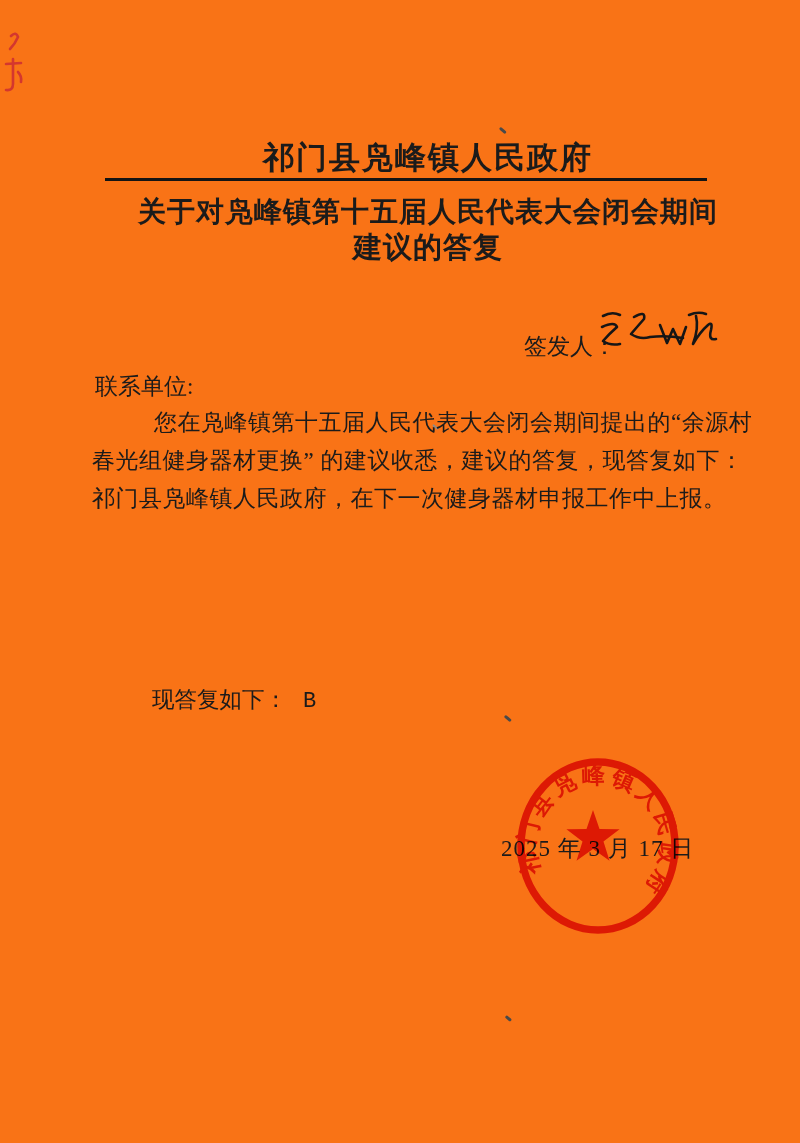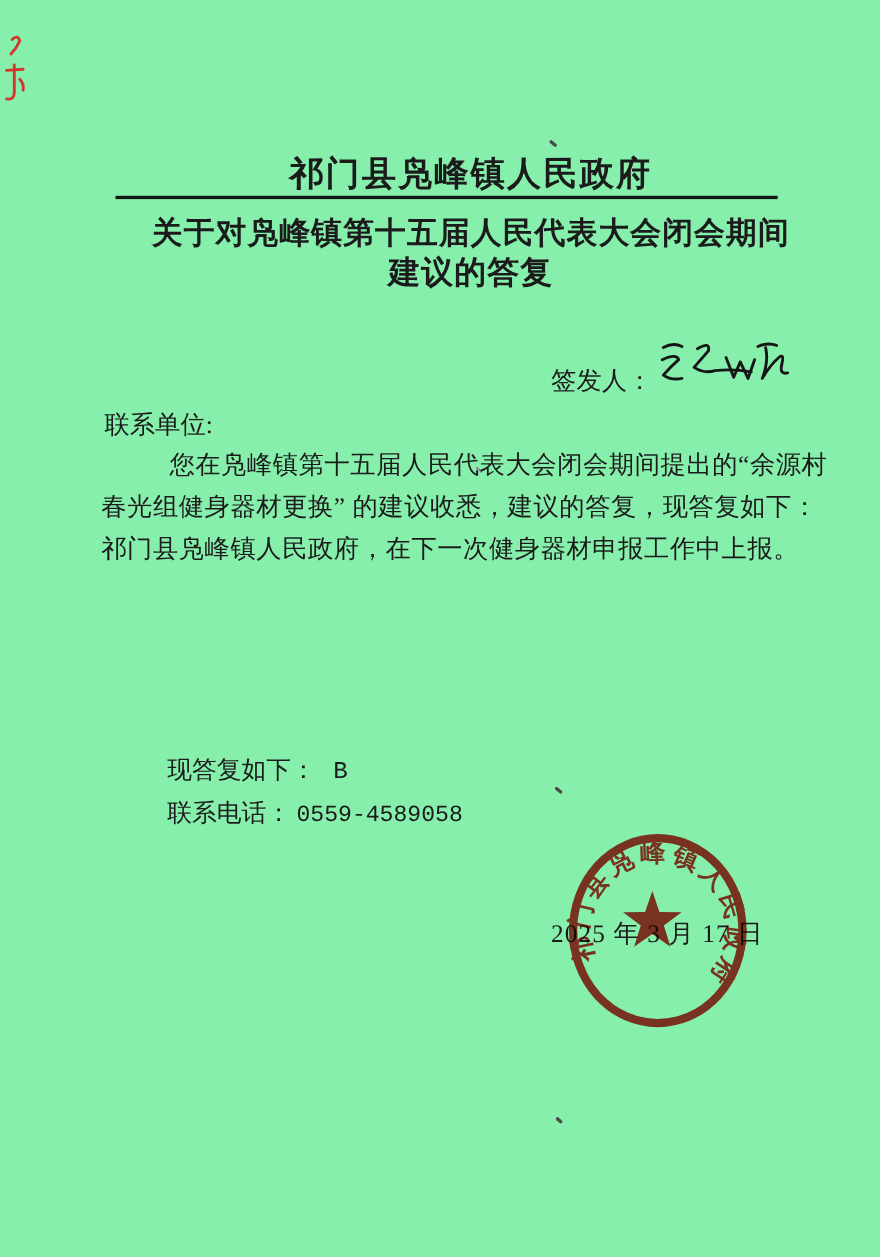--- a/index.html
+++ b/index.html
@@ -1,32 +1,32 @@
 <!DOCTYPE html>
 <html><head>
 <meta charset="utf-8">
 <style>
   html,body{margin:0;padding:0;}
   body{background:#e8e8e8;}
   .page{
     position:relative;
     width:800px;height:1143px;
     margin:0 auto;
-    background:#86efac;
+    background:#f97316;
     overflow:hidden;
     font-family:"Liberation Serif","DejaVu Serif",serif;
     color:#1b1b1b;
   }
   .abs{position:absolute;white-space:nowrap;}
   .centered{left:0;width:800px;text-align:center;transform:translateX(28px);}
   .doc-title{top:137px;font-size:31px;font-weight:700;letter-spacing:2px;}
   .rule{left:105px;top:178px;width:602px;height:3px;background:#141414;}
   .subject1{top:193px;font-size:28px;font-weight:700;letter-spacing:1px;}
   .subject2{top:228px;font-size:29px;font-weight:700;letter-spacing:1px;}
-  .signer-label{left:501px;top:331px;font-size:23px;}
+  .signer-label{left:524px;top:331px;font-size:23px;}
   .signature-svg{left:582px;top:294px;}
   .salutation{left:95px;top:371px;font-size:23px;}
   .body-line{font-size:23px;letter-spacing:0.5px;}
   .bl1{left:154px;top:407px;}
   .bl2{left:92px;top:445px;}
   .bl3{left:92px;top:483px;}
   .contact{left:152px;top:681px;font-size:22.5px;line-height:37px;}
   .contact .row{white-space:nowrap;}
   .contact .val{margin-left:5px;}
   .contact .val-gap{margin-left:16px;font-family:"Liberation Mono","DejaVu Sans Mono",monospace;font-size:22px;}
@@ -75,23 +75,20 @@
 
   <div class="abs salutation">联系单位:</div>
   <div class="abs body-line bl1">您在凫峰镇第十五届人民代表大会闭会期间提出的“余源村</div>
   <div class="abs body-line bl2">春光组健身器材更换” 的建议收悉，建议的答复，现答复如下：</div>
   <div class="abs body-line bl3">祁门县凫峰镇人民政府，在下一次健身器材申报工作中上报。</div>
 
   <div class="abs contact">
     <div class="row">
       <span>现答复如下：</span><span class="val val-gap">B</span>
     </div>
-    <div class="row">
-      <span>联系电话：</span><span class="val phone">0559-4589058</span>
-    </div>
   </div>
 
   <div class="abs date-line">2025 年 3 月 17 日</div>
 
   <svg class="abs stamp" width="168" height="182" viewBox="0 0 168 182">
     <ellipse cx="84" cy="90" rx="77" ry="84" fill="none" stroke="#e1251c" stroke-width="7.5"></ellipse>
     <path id="sealArc" d="M29.4,121.5 A63,63 0 1 1 120.1,141.6" fill="none"></path>
     <text fill="#e1251c" font-size="23" font-weight="700" letter-spacing="4.5" font-family="'Liberation Serif','DejaVu Serif',serif">
       <textPath href="#sealArc" startOffset="6">祁门县凫峰镇人民政府</textPath>
     </text>

